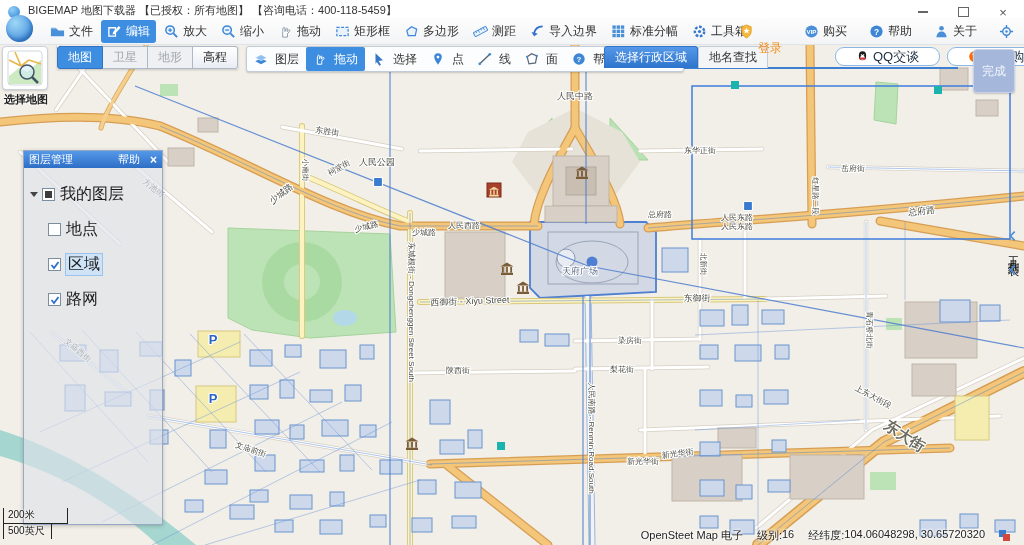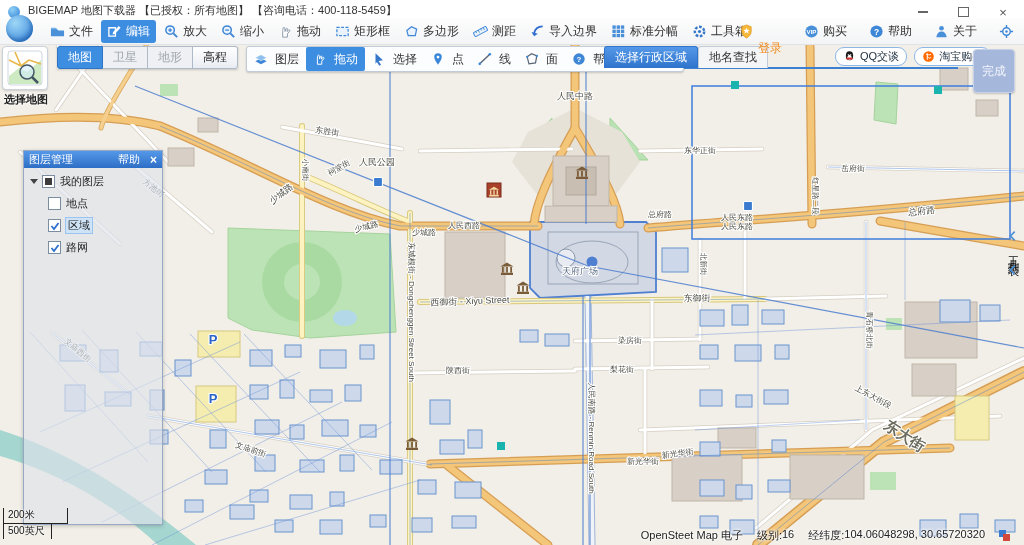--- a/index.html
+++ b/index.html
@@ -42,35 +42,35 @@
              border:1px solid #c2ccd8;border-radius:3px;z-index:30;box-shadow:0 1px 2px rgba(0,0,0,.18)}
   .tool-btn{display:flex;align-items:center;gap:7px;padding:0 7px;height:24px;font-size:12px;color:#333;cursor:pointer;white-space:nowrap}
   .tool-btn svg{width:14px;height:14px;display:block}
   .tool-btn.active{background:#3d8de0;color:#fff;border-radius:2px}
   .tabbar{position:absolute;left:604px;top:46px;display:flex;z-index:30}
   .tab{height:21px;line-height:21px;padding:0 10px;font-size:12px;color:#333;background:#f4f5f7;border:1px solid #c2ccd8;
        border-bottom:none;border-radius:3px 3px 0 0;cursor:pointer;white-space:nowrap}
   .tab.active{background:linear-gradient(#5598e8,#2e74cc);color:#fff;border-color:#2e74cc}
   .tab-underline{position:absolute;left:604px;top:67px;width:354px;height:2px;background:#3d7fd0;z-index:29}
   .linkbar{position:absolute;left:835px;top:47px;display:flex;gap:7px;z-index:30}
-  .link-btn{display:flex;align-items:center;gap:4px;height:17px;padding:0 7px;background:#fff;border:1px solid #8cb8e8;
-            border-radius:9px;font-size:11px;color:#234;cursor:pointer;white-space:nowrap}
+  .link-btn{display:flex;align-items:center;gap:4px;height:17px;padding:0 20px;background:#fff;border:1px solid #8cb8e8;
+            border-radius:9px;font-size:13px;color:#234;cursor:pointer;white-space:nowrap}
   .link-btn svg{width:13px;height:13px;display:block}
   .finish-btn{position:absolute;left:973px;top:49px;width:40px;height:42px;background:#a6b7dc;border:1px solid #c6d2ea;
               border-radius:4px;color:#f2f5fb;font-size:12px;display:flex;align-items:center;justify-content:center;
               cursor:pointer;z-index:30;box-shadow:0 1px 2px rgba(0,0,0,.2)}
   
   .layerpanel{position:absolute;left:23px;top:150px;width:138px;height:373px;z-index:25;
               background:rgba(221,226,233,.66);border:1px solid #97a9c2;box-shadow:0 1px 4px rgba(0,0,0,.2)}
   .lp-head{height:17px;background:linear-gradient(#5598e8,#2e6fc6);display:flex;align-items:center;
            color:#fff;font-size:11px;padding:0 5px}
   .lp-title{flex:1}
   .lp-help{margin-right:10px;cursor:pointer}
   .lp-close{cursor:pointer;font-weight:bold;font-size:12px}
-  .lp-row{display:flex;align-items:center;height:17px;font-size:11px;color:#1c1c1c;padding-left:6px;margin-top:5px}
+  .lp-row{display:flex;align-items:center;height:17px;font-size:16px;color:#1c1c1c;padding-left:6px;margin-top:18px}
   .lp-row .caret{width:0;height:0;border-left:4px solid transparent;border-right:4px solid transparent;border-top:5px solid #444;margin-right:4px}
   .cbox{width:11px;height:11px;background:#fff;border:1px solid #7d8da0;margin-right:5px;display:flex;align-items:center;justify-content:center;flex:none}
   .cbox .fillsq{width:7px;height:7px;background:#3c3c3c}
   .cbox svg{width:10px;height:10px}
   .lp-child{padding-left:24px}
   .lp-label.selected{background:#cfe3f7;outline:1px solid #9cc3ee;padding:0 2px}
   
   .toollist{position:absolute;right:2px;top:230px;width:18px;display:flex;flex-direction:column;align-items:center;gap:5px;z-index:25}
   .toollist svg{width:12px;height:12px}
   .toollist .vtext{writing-mode:vertical-rl;text-orientation:upright;letter-spacing:3px;font-size:11.5px;color:#111;

